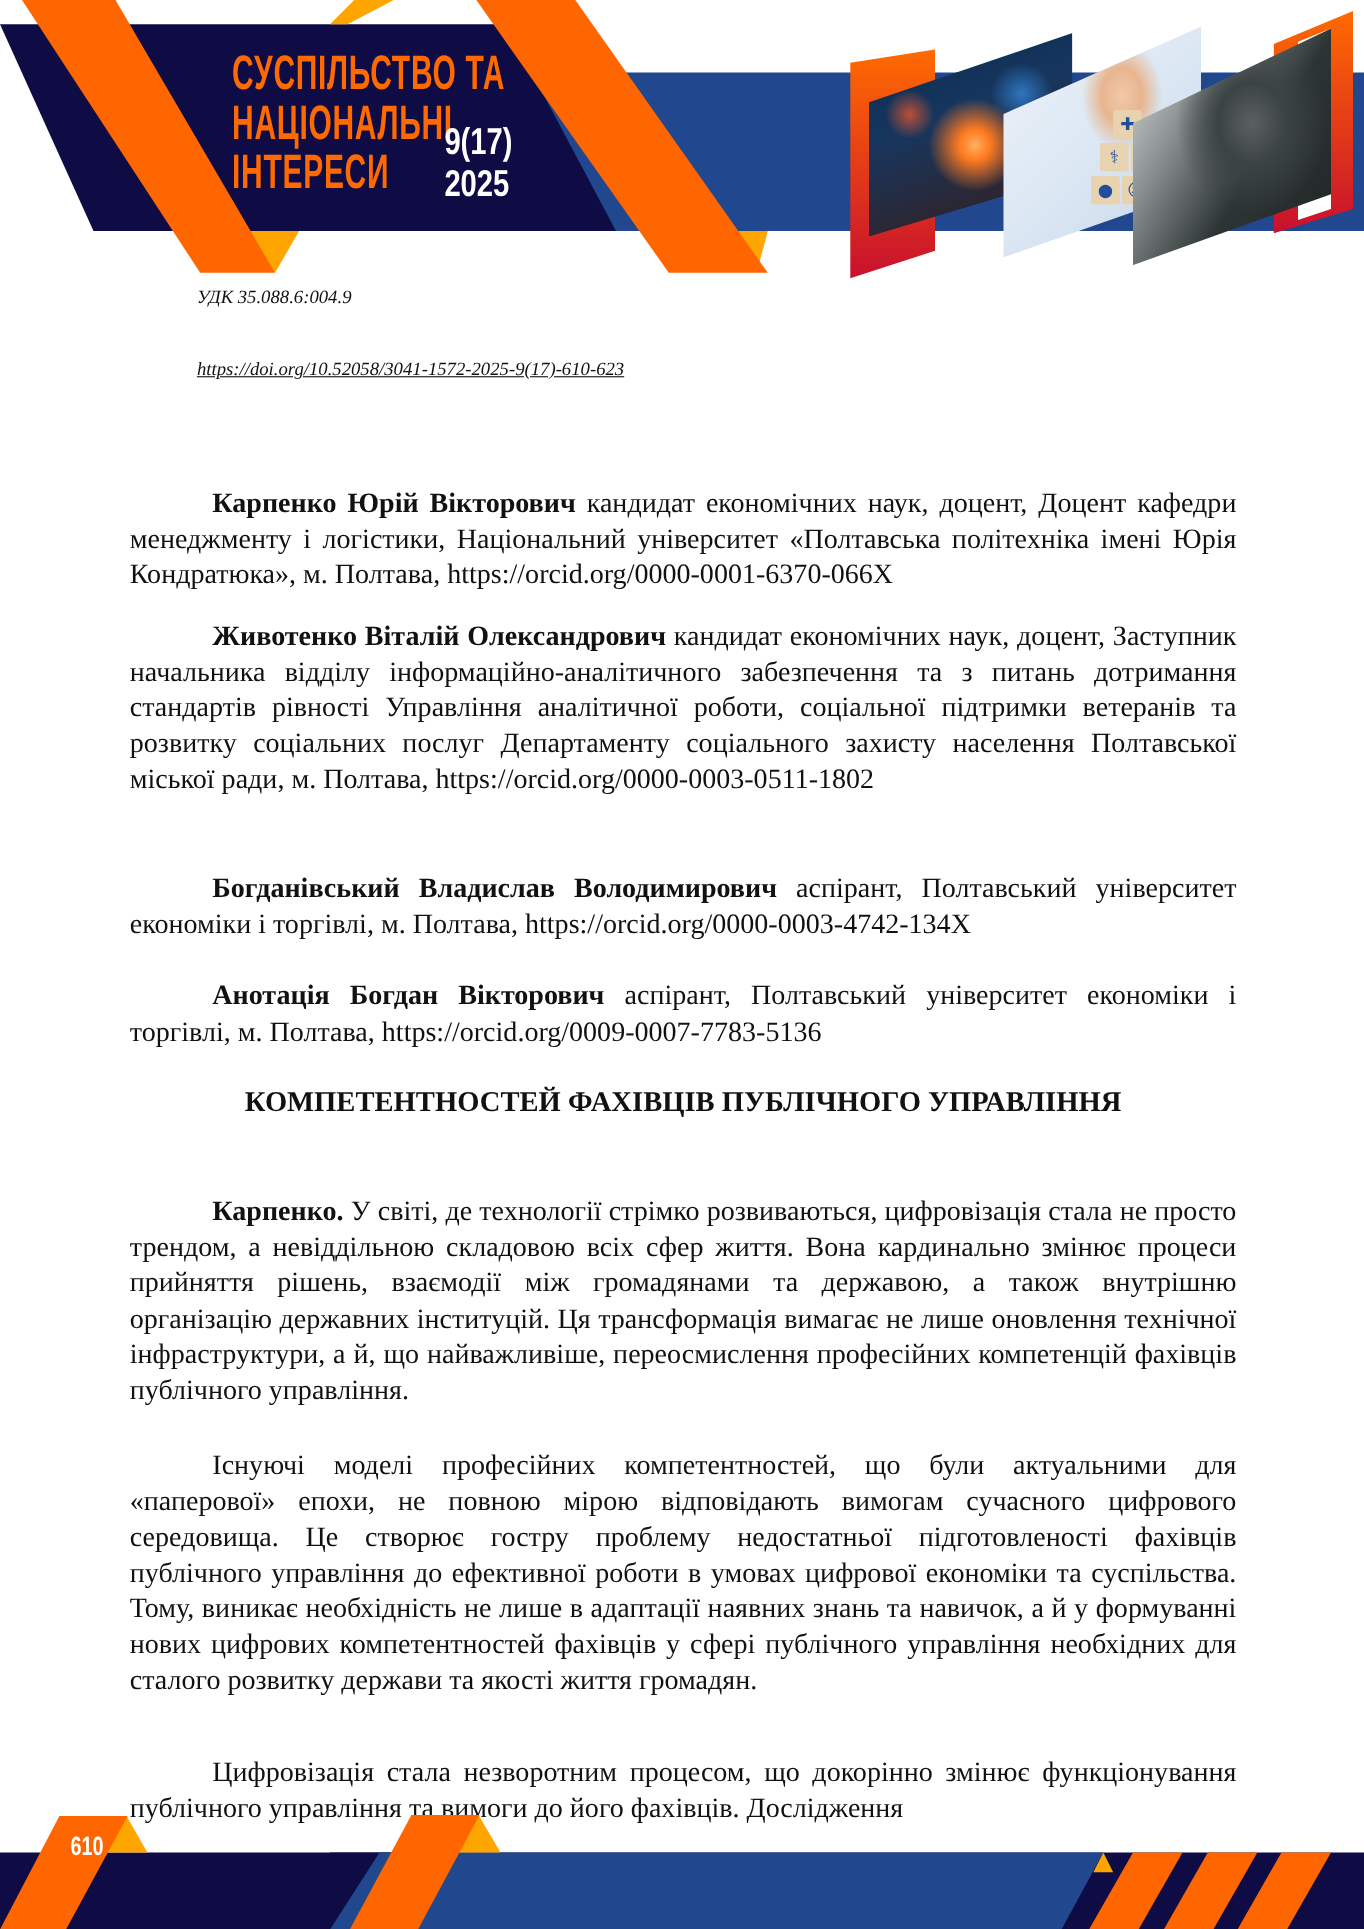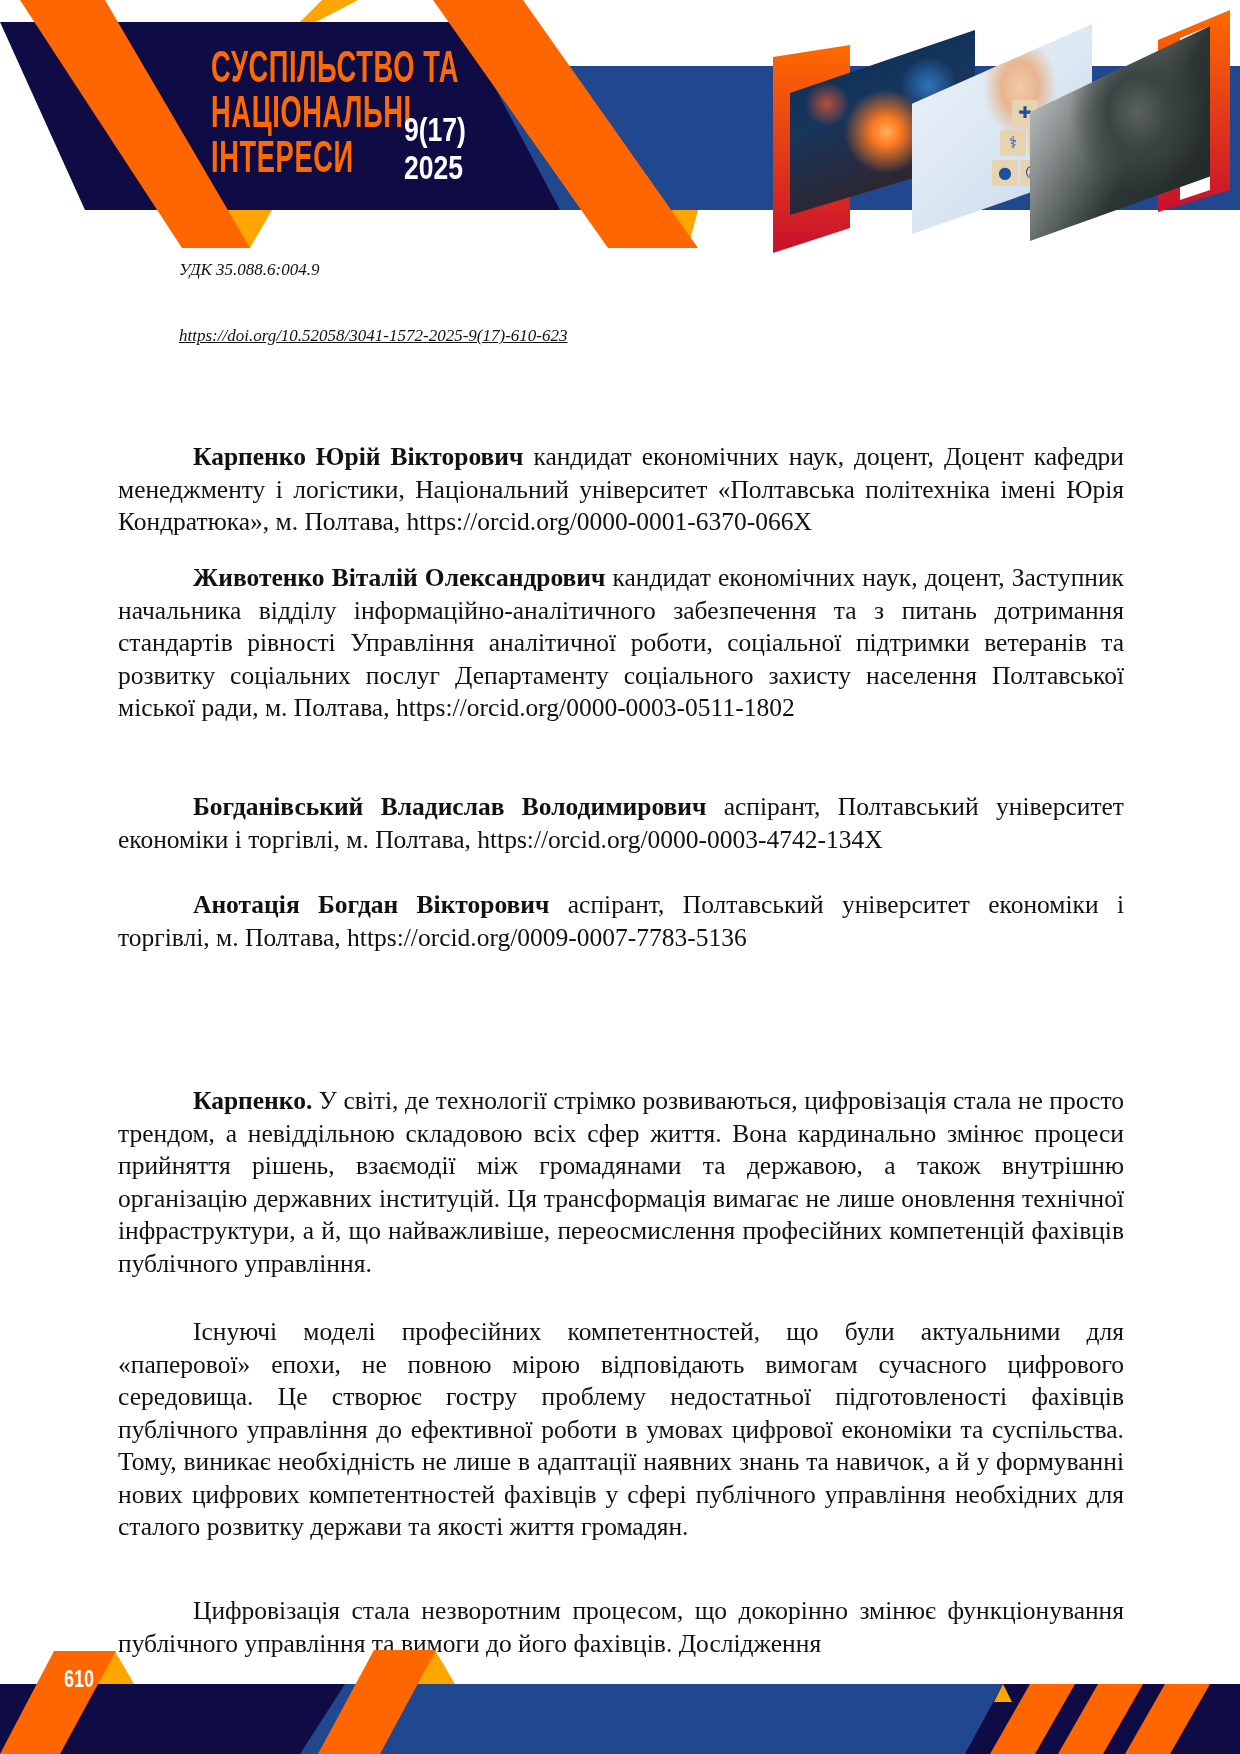--- a/index.html
+++ b/index.html
@@ -139,20 +139,21 @@
   <span class="indent"></span><b>Богданівський Владислав Володимирович</b>
   <span>аспірант, Полтавський університет економіки і торгівлі, м. Полтава, https://orcid.org/0000-0003-4742-134X</span>
 </div>
 
 <div class="para" style="top:889px;">
   <span class="indent"></span><b>Анотація Богдан Вікторович</b>
   <span>аспірант, Полтавський університет економіки і торгівлі, м. Полтава, https://orcid.org/0009-0007-7783-5136</span>
 </div>
 
 <div class="title-block" style="top:986px;">
+  <div>КОМПЕТЕНТНОСТЕЙ ФАХІВЦІВ ПУБЛІЧНОГО УПРАВЛІННЯ</div>
 </div>
 
 <div class="para" style="top:1085px;">
   <span class="indent"></span><b>Карпенко.</b>
   <span>У світі, де технології стрімко розвиваються, цифровізація стала не просто трендом, а невіддільною складовою всіх сфер життя. Вона кардинально змінює процеси прийняття рішень, взаємодії між громадянами та державою, а також внутрішню організацію державних інституцій. Ця трансформація вимагає не лише оновлення технічної інфраструктури, а й, що найважливіше, переосмислення професійних компетенцій фахівців публічного управління.</span>
 </div>
 
 <div class="para" style="top:1316px;">
   <span class="indent"></span><span>Існуючі моделі професійних компетентностей, що були актуальними для «паперової» епохи, не повною мірою відповідають вимогам сучасного цифрового середовища. Це створює гостру проблему недостатньої підготовленості фахівців публічного управління до ефективної роботи в умовах цифрової економіки та суспільства. Тому, виникає необхідність не лише в адаптації наявних знань та навичок, а й у формуванні нових цифрових компетентностей фахівців у сфері публічного управління необхідних для сталого розвитку держави та якості життя громадян.</span>
 </div>

